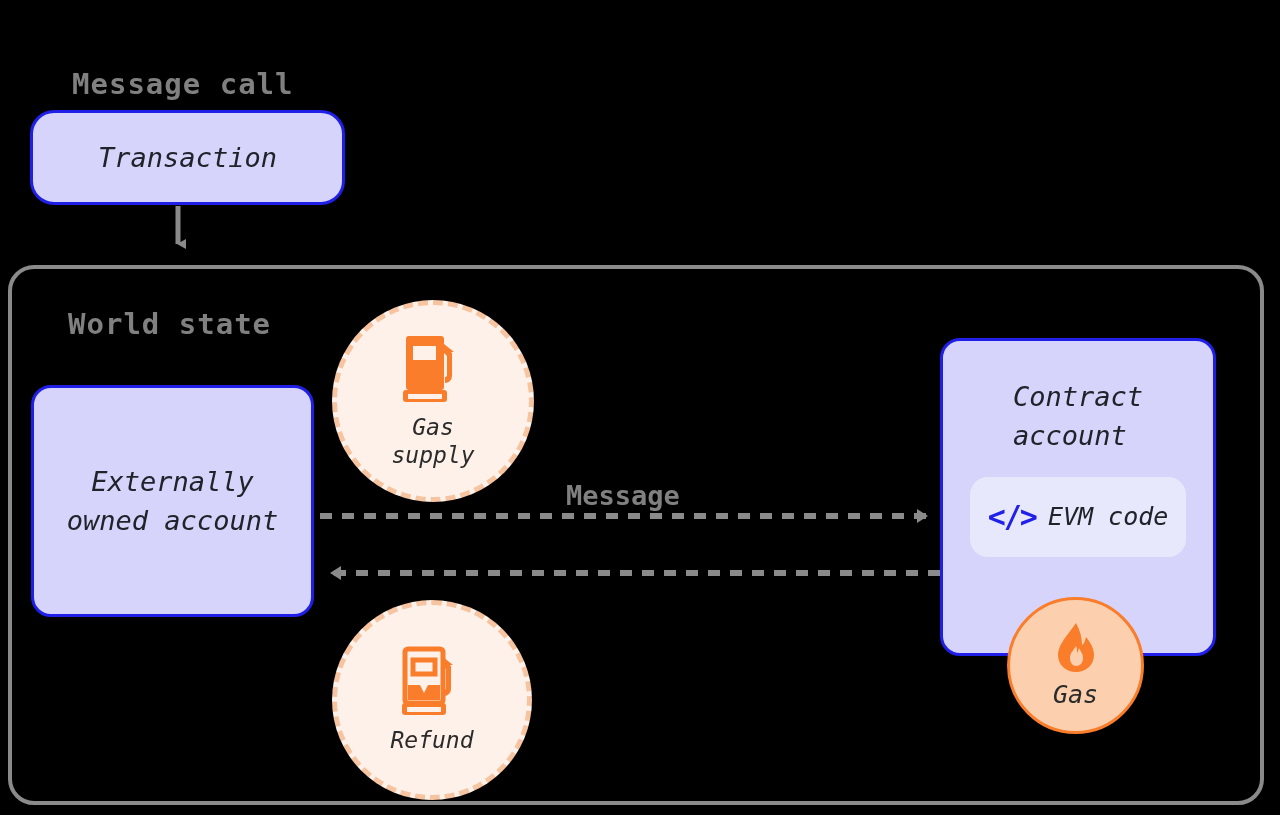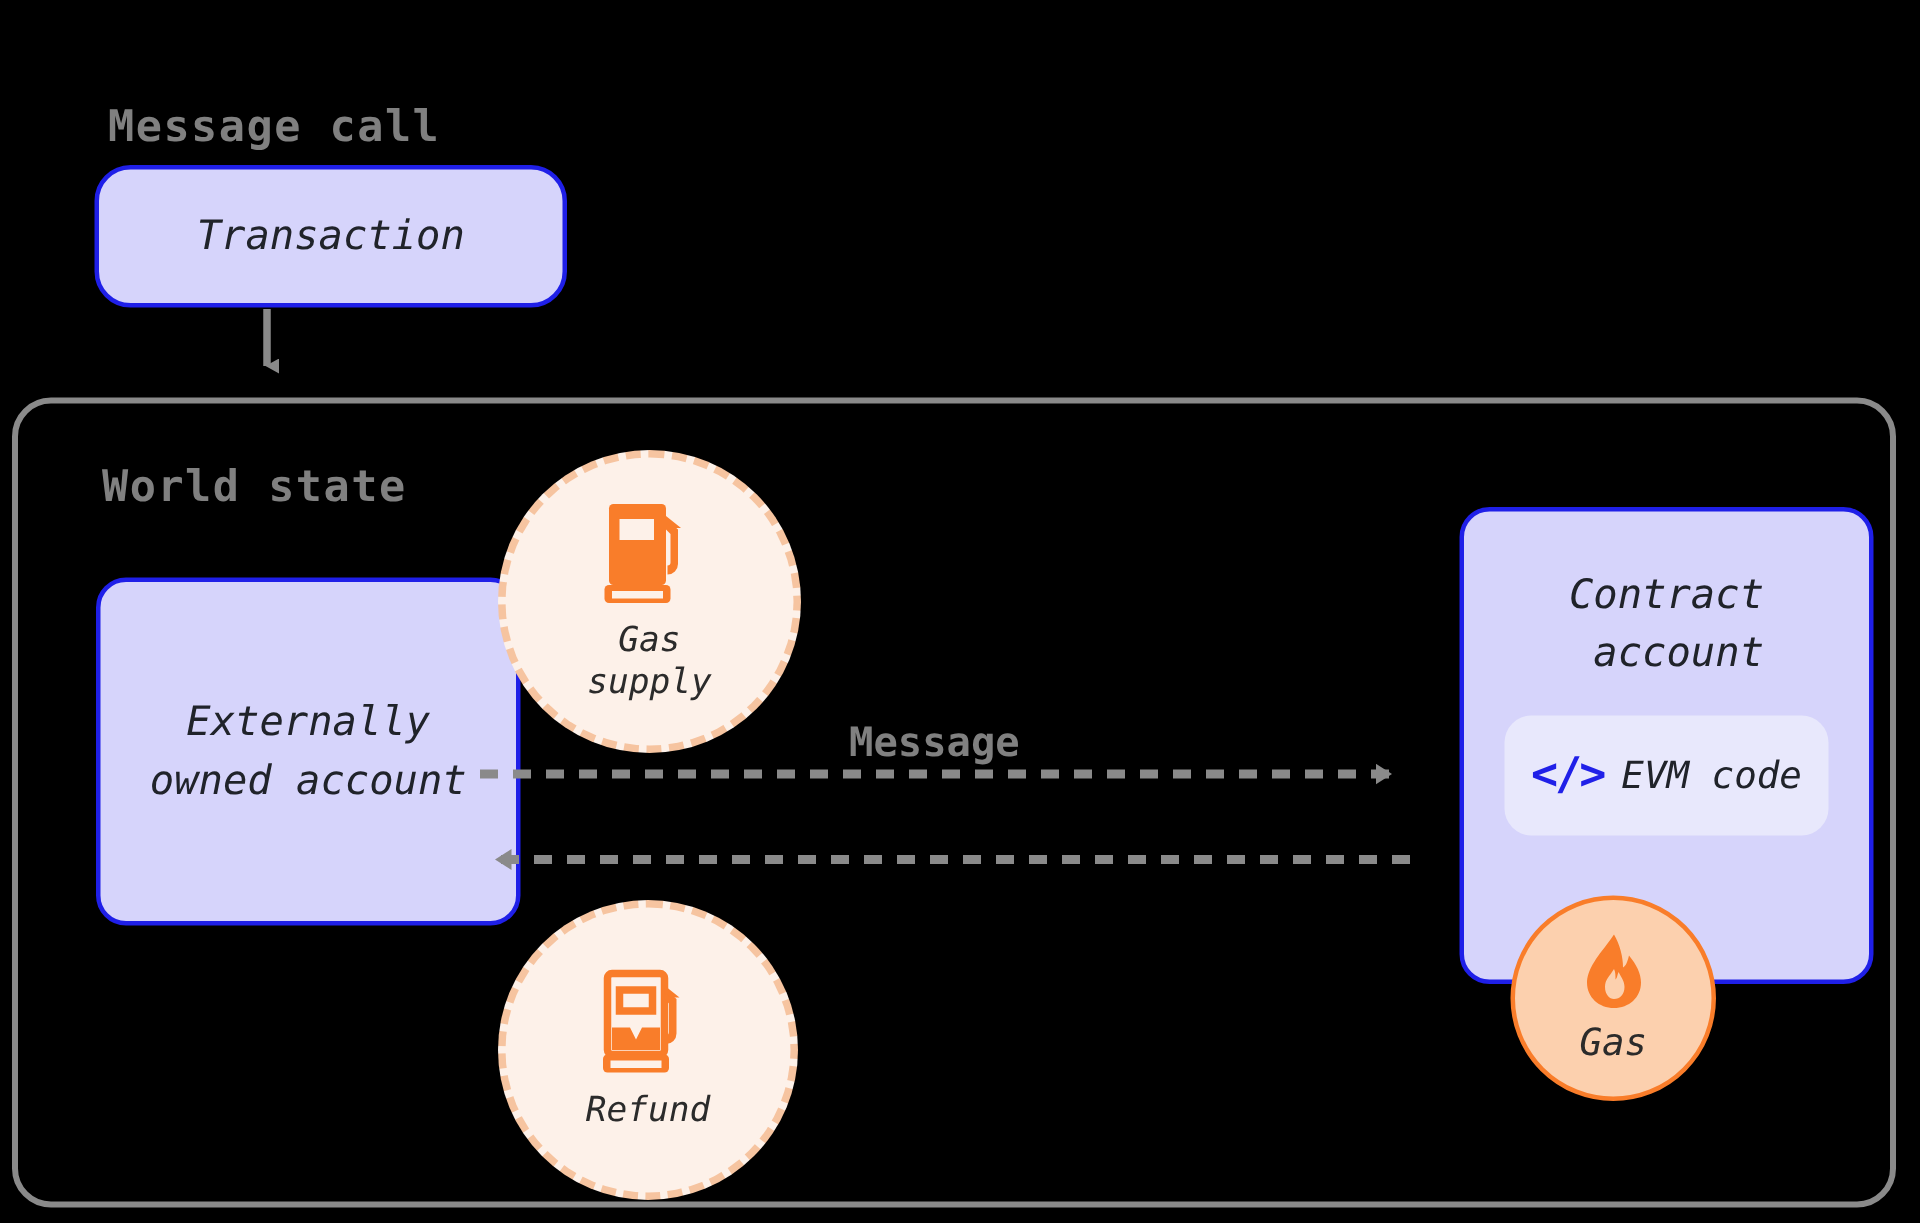--- a/index.html
+++ b/index.html
@@ -51,21 +51,20 @@
   .purple-box {
     background: #d6d4fb;
     border: 3px solid #1f1fe8;
     box-sizing: border-box;
     border-radius: 22px;
     color: #20232a;
     font-family: "DejaVu Sans Mono", "Liberation Mono", monospace;
     font-style: italic;
     font-size: 27px;
     line-height: 1.45;
-    margin-left: 33px;
   }
 
   #transaction-box {
     left: 30px;
     top: 110px;
     width: 315px;
     height: 95px;
     border-radius: 24px;
     font-size: 27px;
   }
@@ -86,21 +85,21 @@
     border-radius: 20px;
     display: flex;
     flex-direction: column;
     align-items: center;
     padding-top: 36px;
   }
 
   #contract-title {
     font-size: 27px;
     line-height: 1.45;
-    text-align: right;
+    text-align: left;
     color: #20232a;
   }
 
   #evm-pill {
     margin-top: 22px;
     width: 216px;
     height: 80px;
     background: #e8e8fc;
     border-radius: 18px;
     display: flex;

